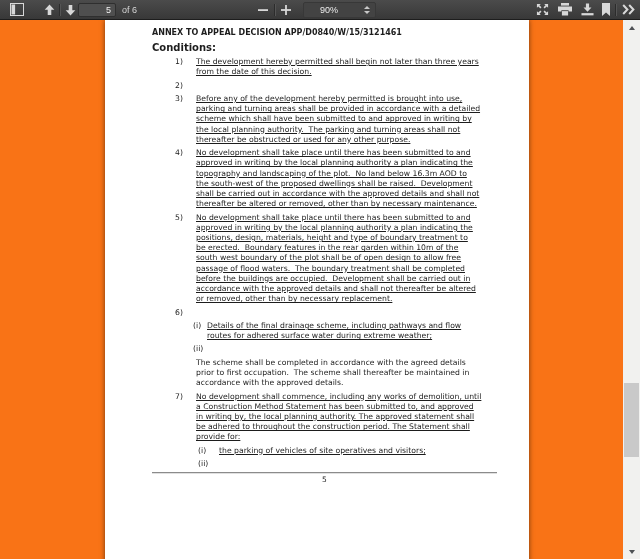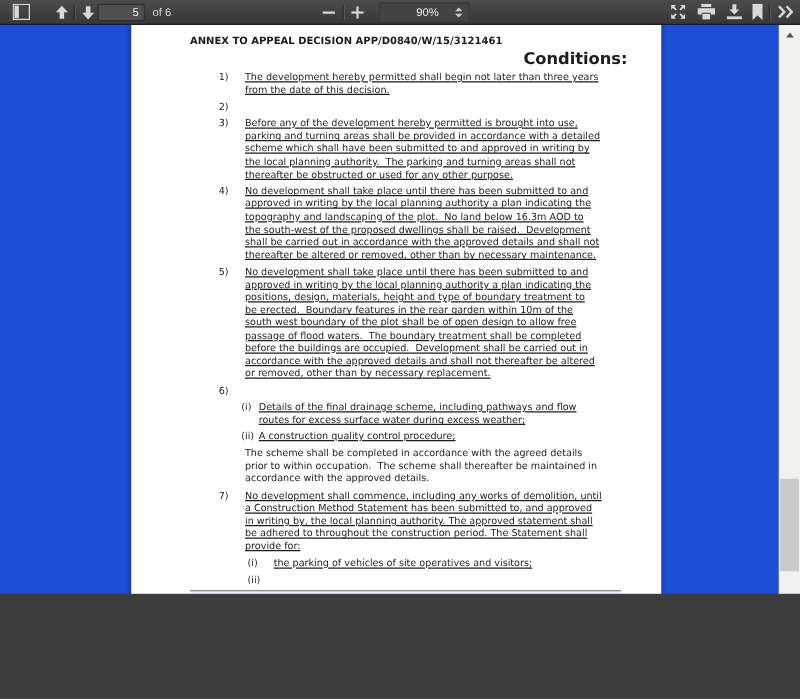--- a/index.html
+++ b/index.html
@@ -15,36 +15,36 @@
   .tsep { position:absolute; top:4px; width:1px; height:12px; background:#2c2c2c;
           box-shadow:1px 0 0 #555; }
   .pageInput { position:absolute; left:78px; top:3px; width:38px; height:14px;
                background:#4f4f4f; border:1px solid #2f2f2f; border-radius:2px;
                color:#f2f2f2; font-size:9px; text-align:right; padding-right:4px;
                font-family:"Liberation Sans", sans-serif; }
   .ofLabel { position:absolute; left:122px; top:5px; color:#d6d6d6; font-size:9px;text-align:right; }
   .zoomSelect { position:absolute; left:303px; top:2px; width:73px; height:16px;
                 background:#434343; border:1px solid #383838; border-radius:2px;
                 display:flex; align-items:center; cursor:pointer; }
-  .zoomSelect .zval { color:#ededed; font-size:9px; margin-left:16px; flex:1;text-align:center; }
+  .zoomSelect .zval { color:#ededed; font-size:9px; margin-left:16px; flex:1; }
   .selArrows { display:flex; flex-direction:column; gap:2px; margin-right:5px; }
   .selArrows i { display:block; width:0; height:0; border-left:3px solid transparent;
                  border-right:3px solid transparent; }
   .selArrows i.up   { border-bottom:3px solid #c9c9c9; }
   .selArrows i.down { border-top:3px solid #c9c9c9; }
 
   
-  .main { position:relative; width:640px; height:455px; background:#1d4ed8; overflow:hidden; }
+  .main { position:relative; width:640px; height:539px; background:#f97316; overflow:hidden; }
   .page { position:absolute; left:105px; top:0; width:424px; height:560px;
           background:#ffffff; box-shadow:0 0 5px rgba(0,0,0,.55); }
   .pageContent { position:absolute; left:47px; top:8px; width:350px;
                  font-family:"DejaVu Sans", sans-serif; font-size:7.7px;
                  line-height:10.2px; color:#1d1d1d; }
   .docTitle { font-weight:bold; font-size:8px; margin-bottom:4.8px; white-space:pre; }
-  .condLabel { font-weight:bold; font-size:13px; margin-bottom:3.8px;text-align:right; }
+  .condLabel { font-weight:bold; font-size:10px; margin-bottom:3.8px; }
   .cond { display:flex; margin-bottom:3.2px; }
   .cnum { margin-left:23px; width:21px; flex:none; }
   .ctext { white-space:pre;text-decoration:underline; }
   .subitem { display:flex; margin-left:41px; margin-bottom:2.6px; }
   .subitem .snum { width:14px; flex:none; }
   .subitem7 { margin-left:46px; }
   .subitem7 .snum { width:21px; }
   .closing { margin:3.6px 0 3.2px 44px; white-space:pre; }
   .footRule { margin-top:3px; width:345px; border-top:1px solid #8b8b8b;
               box-shadow:0 1px 0 rgba(0,0,0,.12); }
@@ -221,28 +221,27 @@
 before the buildings are occupied.  Development shall be carried out in
 accordance with the approved details and shall not thereafter be altered
 or removed, other than by necessary replacement.</span>
         </div>
         <div class="cond">
           <span class="cnum">6)</span>
         </div>
         <div class="subitem">
           <span class="snum">(i)</span>
           <span class="ctext">Details of the final drainage scheme, including pathways and flow
-routes for excess surface water during excess weather;</span>
+routes for adhered surface water during extreme weather;</span>
         </div>
         <div class="subitem">
           <span class="snum">(ii)</span>
-          <span class="ctext">A construction quality control procedure;</span>
         </div>
         <div class="closing">The scheme shall be completed in accordance with the agreed details
-prior to within occupation.  The scheme shall thereafter be maintained in
+prior to first occupation.  The scheme shall thereafter be maintained in
 accordance with the approved details.</div>
 
         <div class="cond">
           <span class="cnum">7)</span>
           <span class="ctext">No development shall commence, including any works of demolition, until
 a Construction Method Statement has been submitted to, and approved
 in writing by, the local planning authority. The approved statement shall
 be adhered to throughout the construction period. The Statement shall
 provide for:</span>
         </div>

